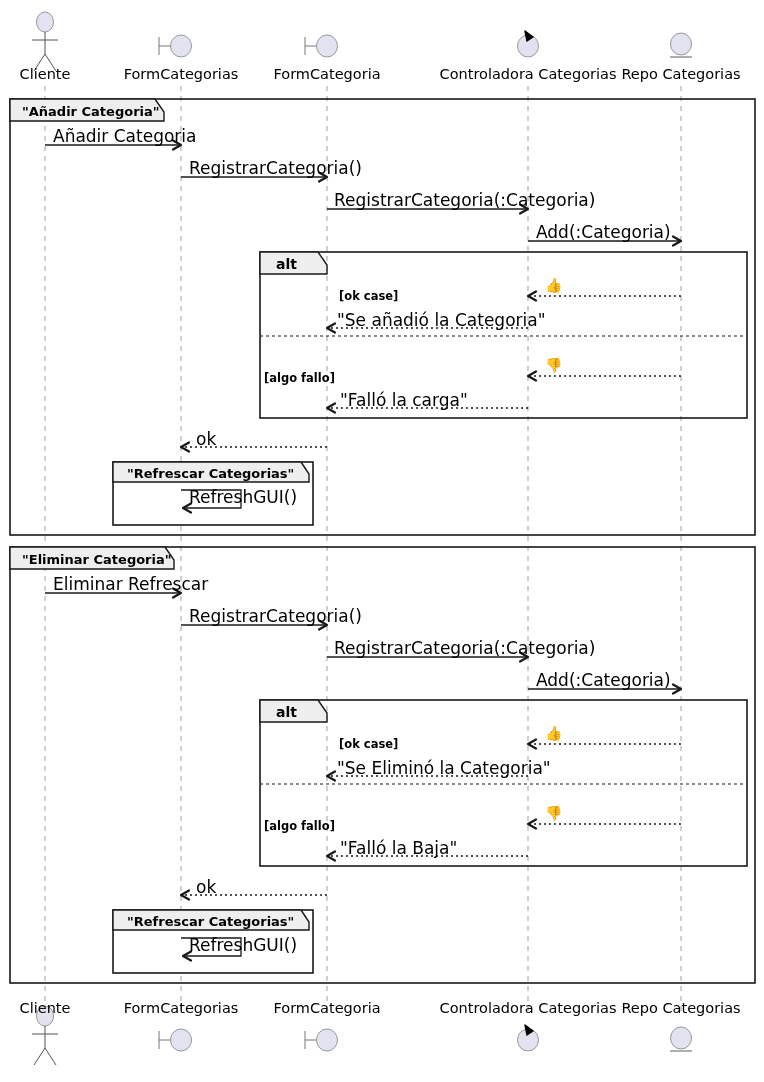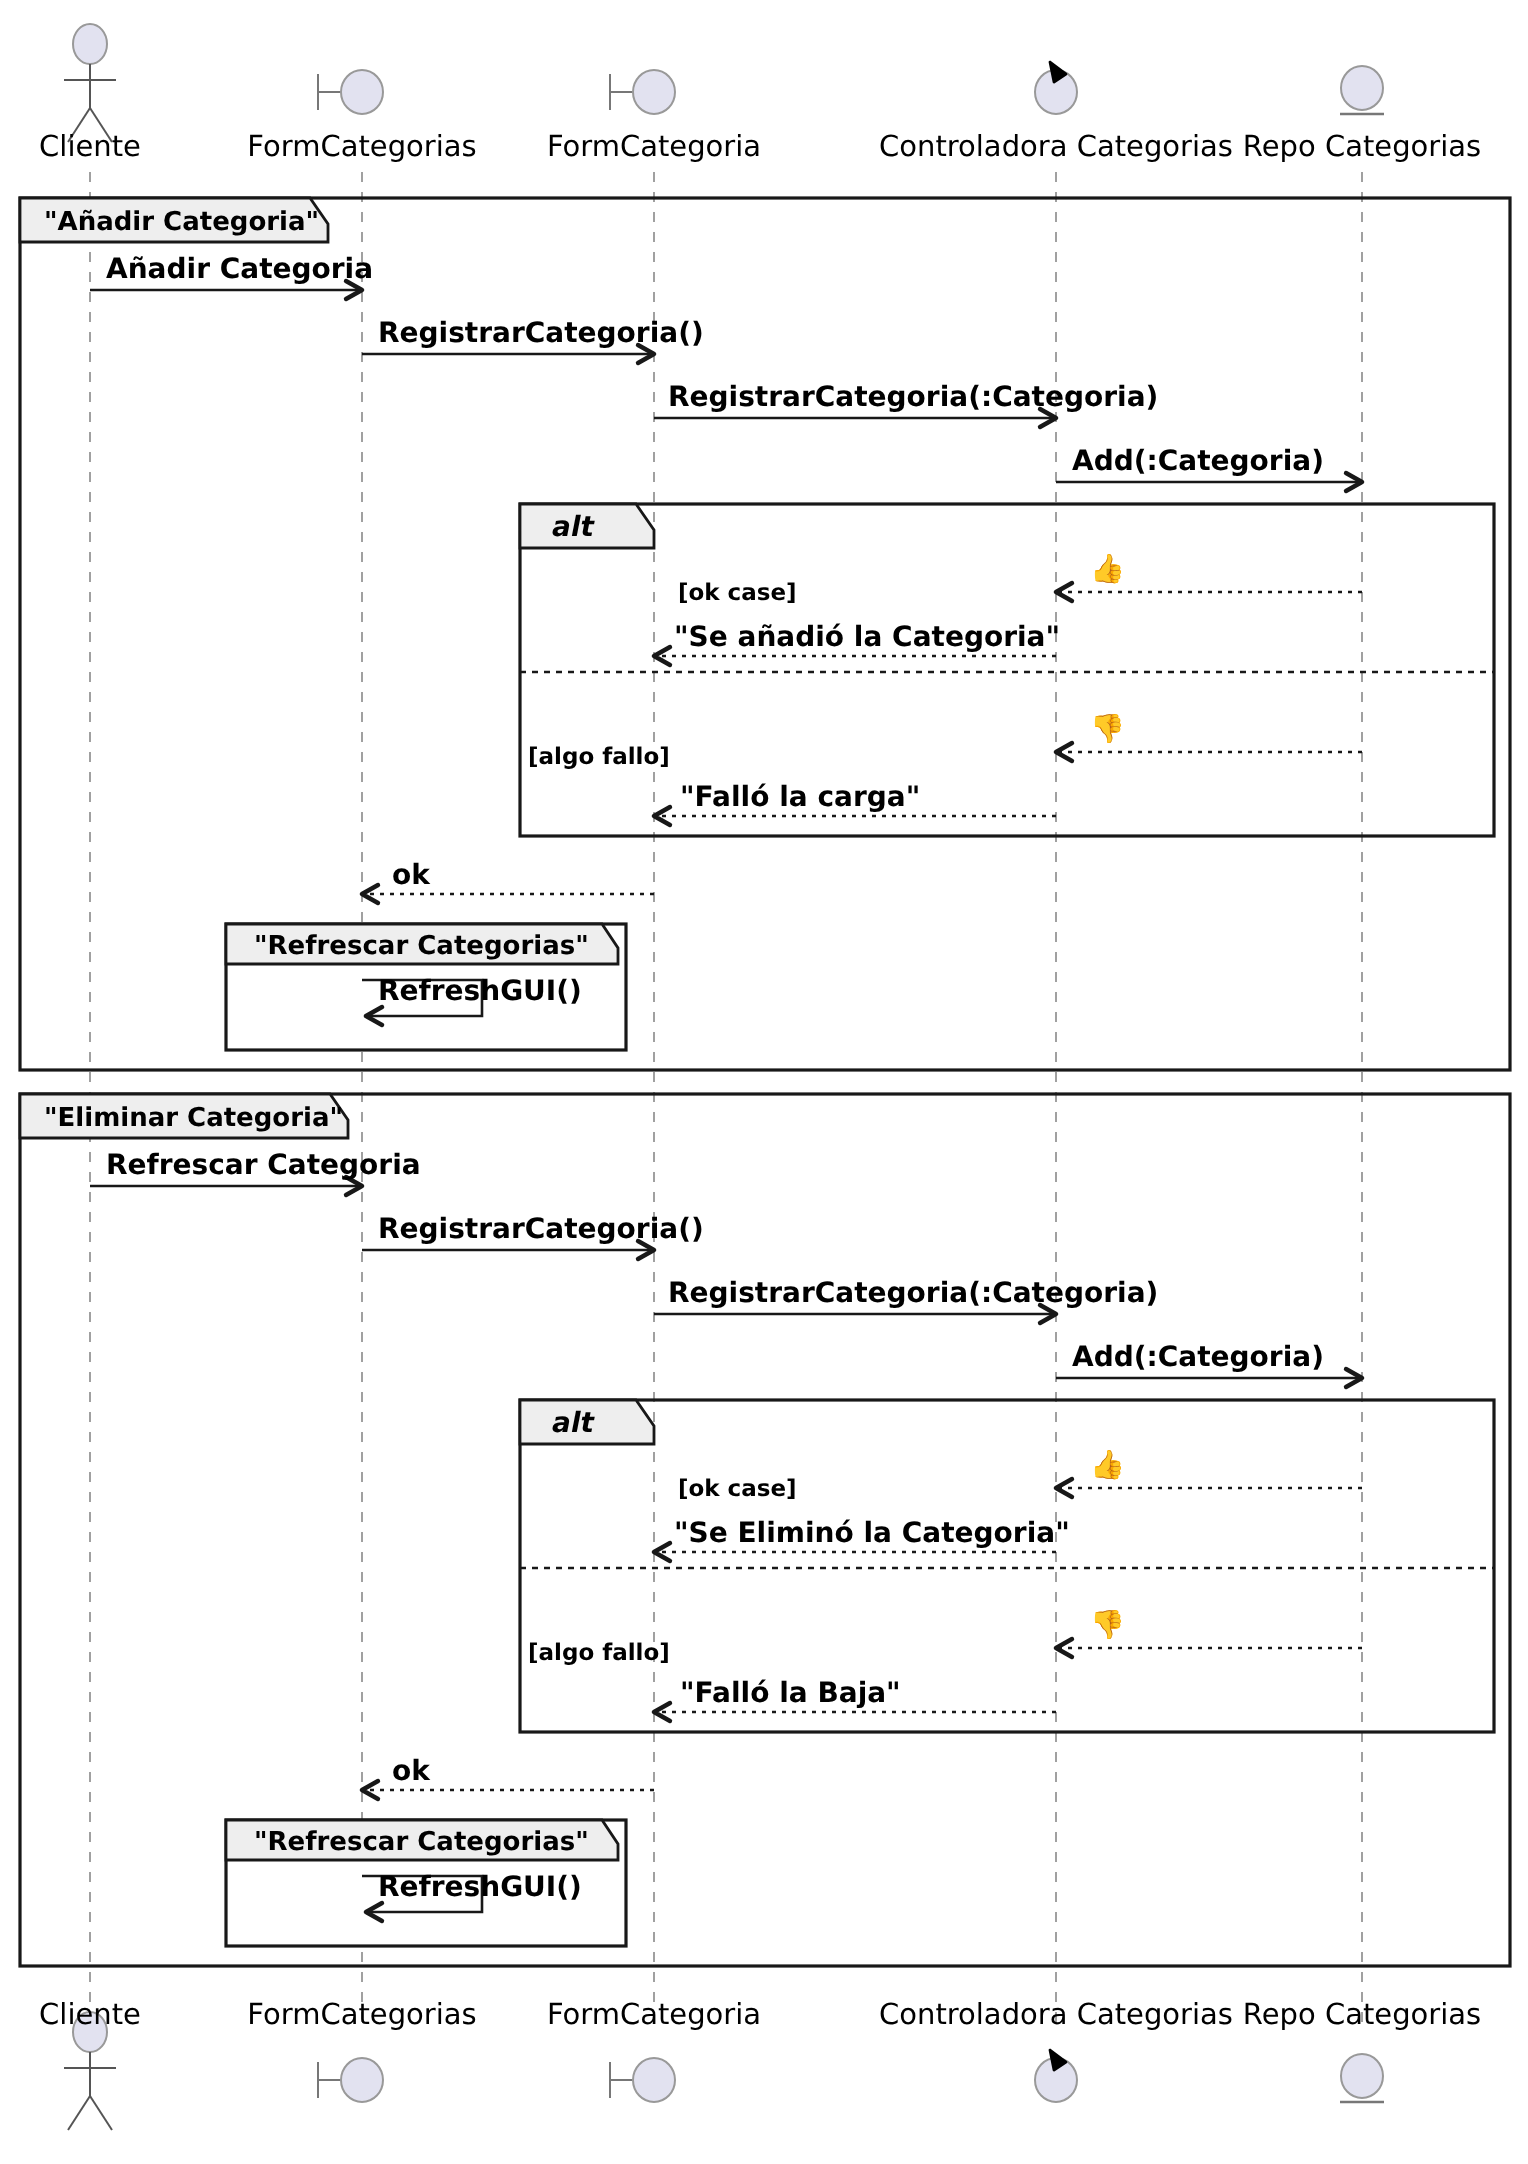--- a/index.html
+++ b/index.html
@@ -45,34 +45,32 @@
     position: absolute;
     font-size: 11.5px;
     font-weight: bold;
     color: #000;
     white-space: nowrap;
     line-height: 1;
     margin-top: 32px;
   }
   .msg-label {
     position: absolute;
-    font-size: 14px;
-    color: #000;
-    white-space: nowrap;
-    line-height: 1;
-    font-weight: bold;
+    font-size: 17px;
+    color: #000;
+    white-space: nowrap;
+    line-height: 1;
   }
   .alt-kw {
     position: absolute;
     font-size: 14px;
     font-weight: bold;
     color: #000;
     white-space: nowrap;
     line-height: 1;
-    font-style: italic;
   }
   .emoji-icon {
     position: absolute;
     font-size: 14px;
     line-height: 1;
     color: #2b2b2b;
   }
 </style>
 </head>
 <body>
@@ -213,21 +211,21 @@
       <div class="msg-label" style="left: 53px; top: 128px;">Añadir Categoria</div>
       <div class="msg-label" style="left: 189px; top: 160px;">RegistrarCategoria()</div>
       <div class="msg-label" style="left: 334px; top: 192px;">RegistrarCategoria(:Categoria)</div>
       <div class="msg-label" style="left: 536px; top: 224px;">Add(:Categoria)</div>
       <div class="emoji-icon" style="left: 545px; top: 278px;">👍</div>
       <div class="msg-label" style="left: 337px; top: 312px;">"Se añadió la Categoria"</div>
       <div class="emoji-icon" style="left: 545px; top: 358px;">👎</div>
       <div class="msg-label" style="left: 340px; top: 392px;">"Falló la carga"</div>
       <div class="msg-label" style="left: 196px; top: 431px;">ok</div>
       <div class="msg-label" style="left: 189px; top: 489px;">RefreshGUI()</div>
-      <div class="msg-label" style="left: 53px; top: 576px;">Refrescar Categoria</div>
+      <div class="msg-label" style="left: 53px; top: 576px;">Eliminar Refrescar</div>
       <div class="msg-label" style="left: 189px; top: 608px;">RegistrarCategoria()</div>
       <div class="msg-label" style="left: 334px; top: 640px;">RegistrarCategoria(:Categoria)</div>
       <div class="msg-label" style="left: 536px; top: 672px;">Add(:Categoria)</div>
       <div class="emoji-icon" style="left: 545px; top: 726px;">👍</div>
       <div class="msg-label" style="left: 337px; top: 760px;">"Se Eliminó la Categoria"</div>
       <div class="emoji-icon" style="left: 545px; top: 806px;">👎</div>
       <div class="msg-label" style="left: 340px; top: 840px;">"Falló la Baja"</div>
       <div class="msg-label" style="left: 196px; top: 879px;">ok</div>
       <div class="msg-label" style="left: 189px; top: 937px;">RefreshGUI()</div>
     </div>

